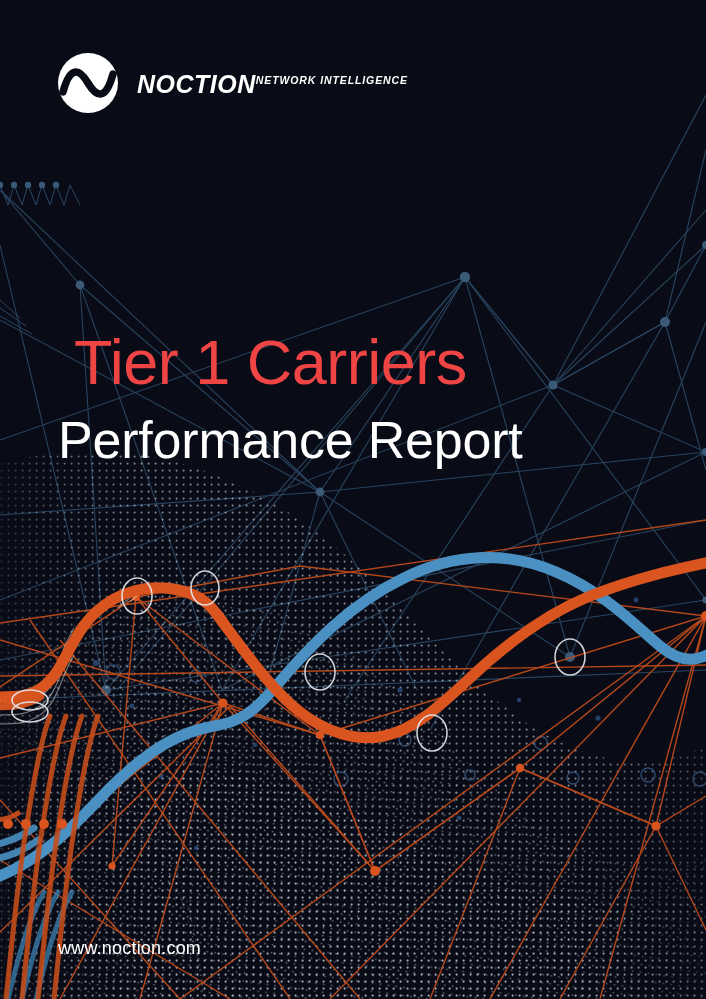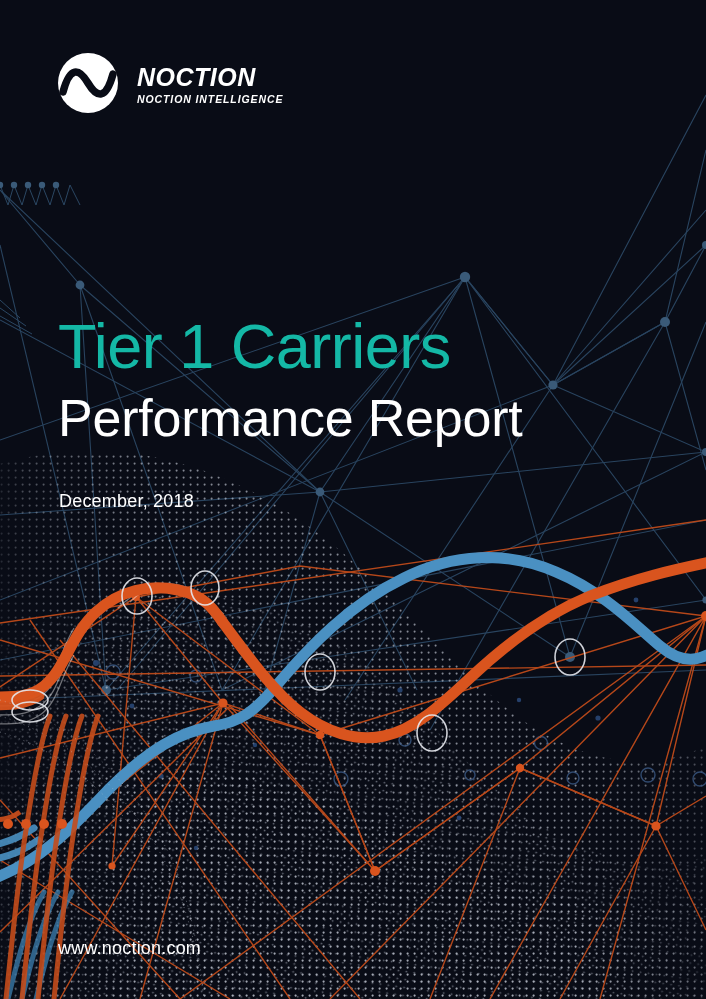--- a/index.html
+++ b/index.html
@@ -28,21 +28,21 @@
     align-items:center;
     gap:18px;
     z-index:20;
   }
   #logo-mark{
     width:62px; height:62px;
     display:block;
   }
   #wordmark{
     display:flex;
-    flex-direction:column;
+    flex-direction:row;
     justify-content:flex-start;
     padding-top:2px;
   }
   #brand-name{
     color:#ffffff;
     font-size:25px;
     font-weight:bold;
     font-style:italic;
     letter-spacing:0.5px;
     line-height:1.05;
@@ -56,26 +56,26 @@
     margin-top:4px;
     line-height:1;
   }
   
   #title-block{
     position:absolute;
     left:58px; top:312px;
     z-index:20;
   }
   #doc-title{
-    color:#14b8a6;
+    color:#ef4444;
     font-size:63px;
     font-weight:300;
     letter-spacing:-0.5px;
     line-height:1.08;
-    margin:0;
+    margin:16px;
     white-space:nowrap;
   }
   #doc-subtitle{
     color:#ffffff;
     font-size:52px;
     font-weight:300;
     letter-spacing:-0.2px;
     line-height:1.1;
     margin:10px 0 0 0;
     white-space:nowrap;
@@ -329,26 +329,25 @@
     </g>
   </svg>
 
   <div id="logo-block">
     <svg id="logo-mark" viewBox="0 0 62 62">
       <circle cx="31" cy="31" r="30" fill="#ffffff"></circle>
       <path d="M6,40 C 13,14 22,16 31,31 C 40,46 49,48 56,22" fill="none" stroke="#090c16" stroke-width="7.5" stroke-linecap="round"></path>
     </svg>
     <div id="wordmark">
       <div id="brand-name">NOCTION</div>
-      <div id="brand-tagline">NOCTION INTELLIGENCE</div>
+      <div id="brand-tagline">NETWORK INTELLIGENCE</div>
     </div>
   </div>
 
   <div id="title-block">
     <h1 id="doc-title">Tier 1 Carriers</h1>
     <h2 id="doc-subtitle">Performance Report</h2>
   </div>
 
-  <div id="doc-date">December, 2018</div>
 
   <div id="footer-url">www.noction.com</div>
 
 </div>
 
 </body></html>

